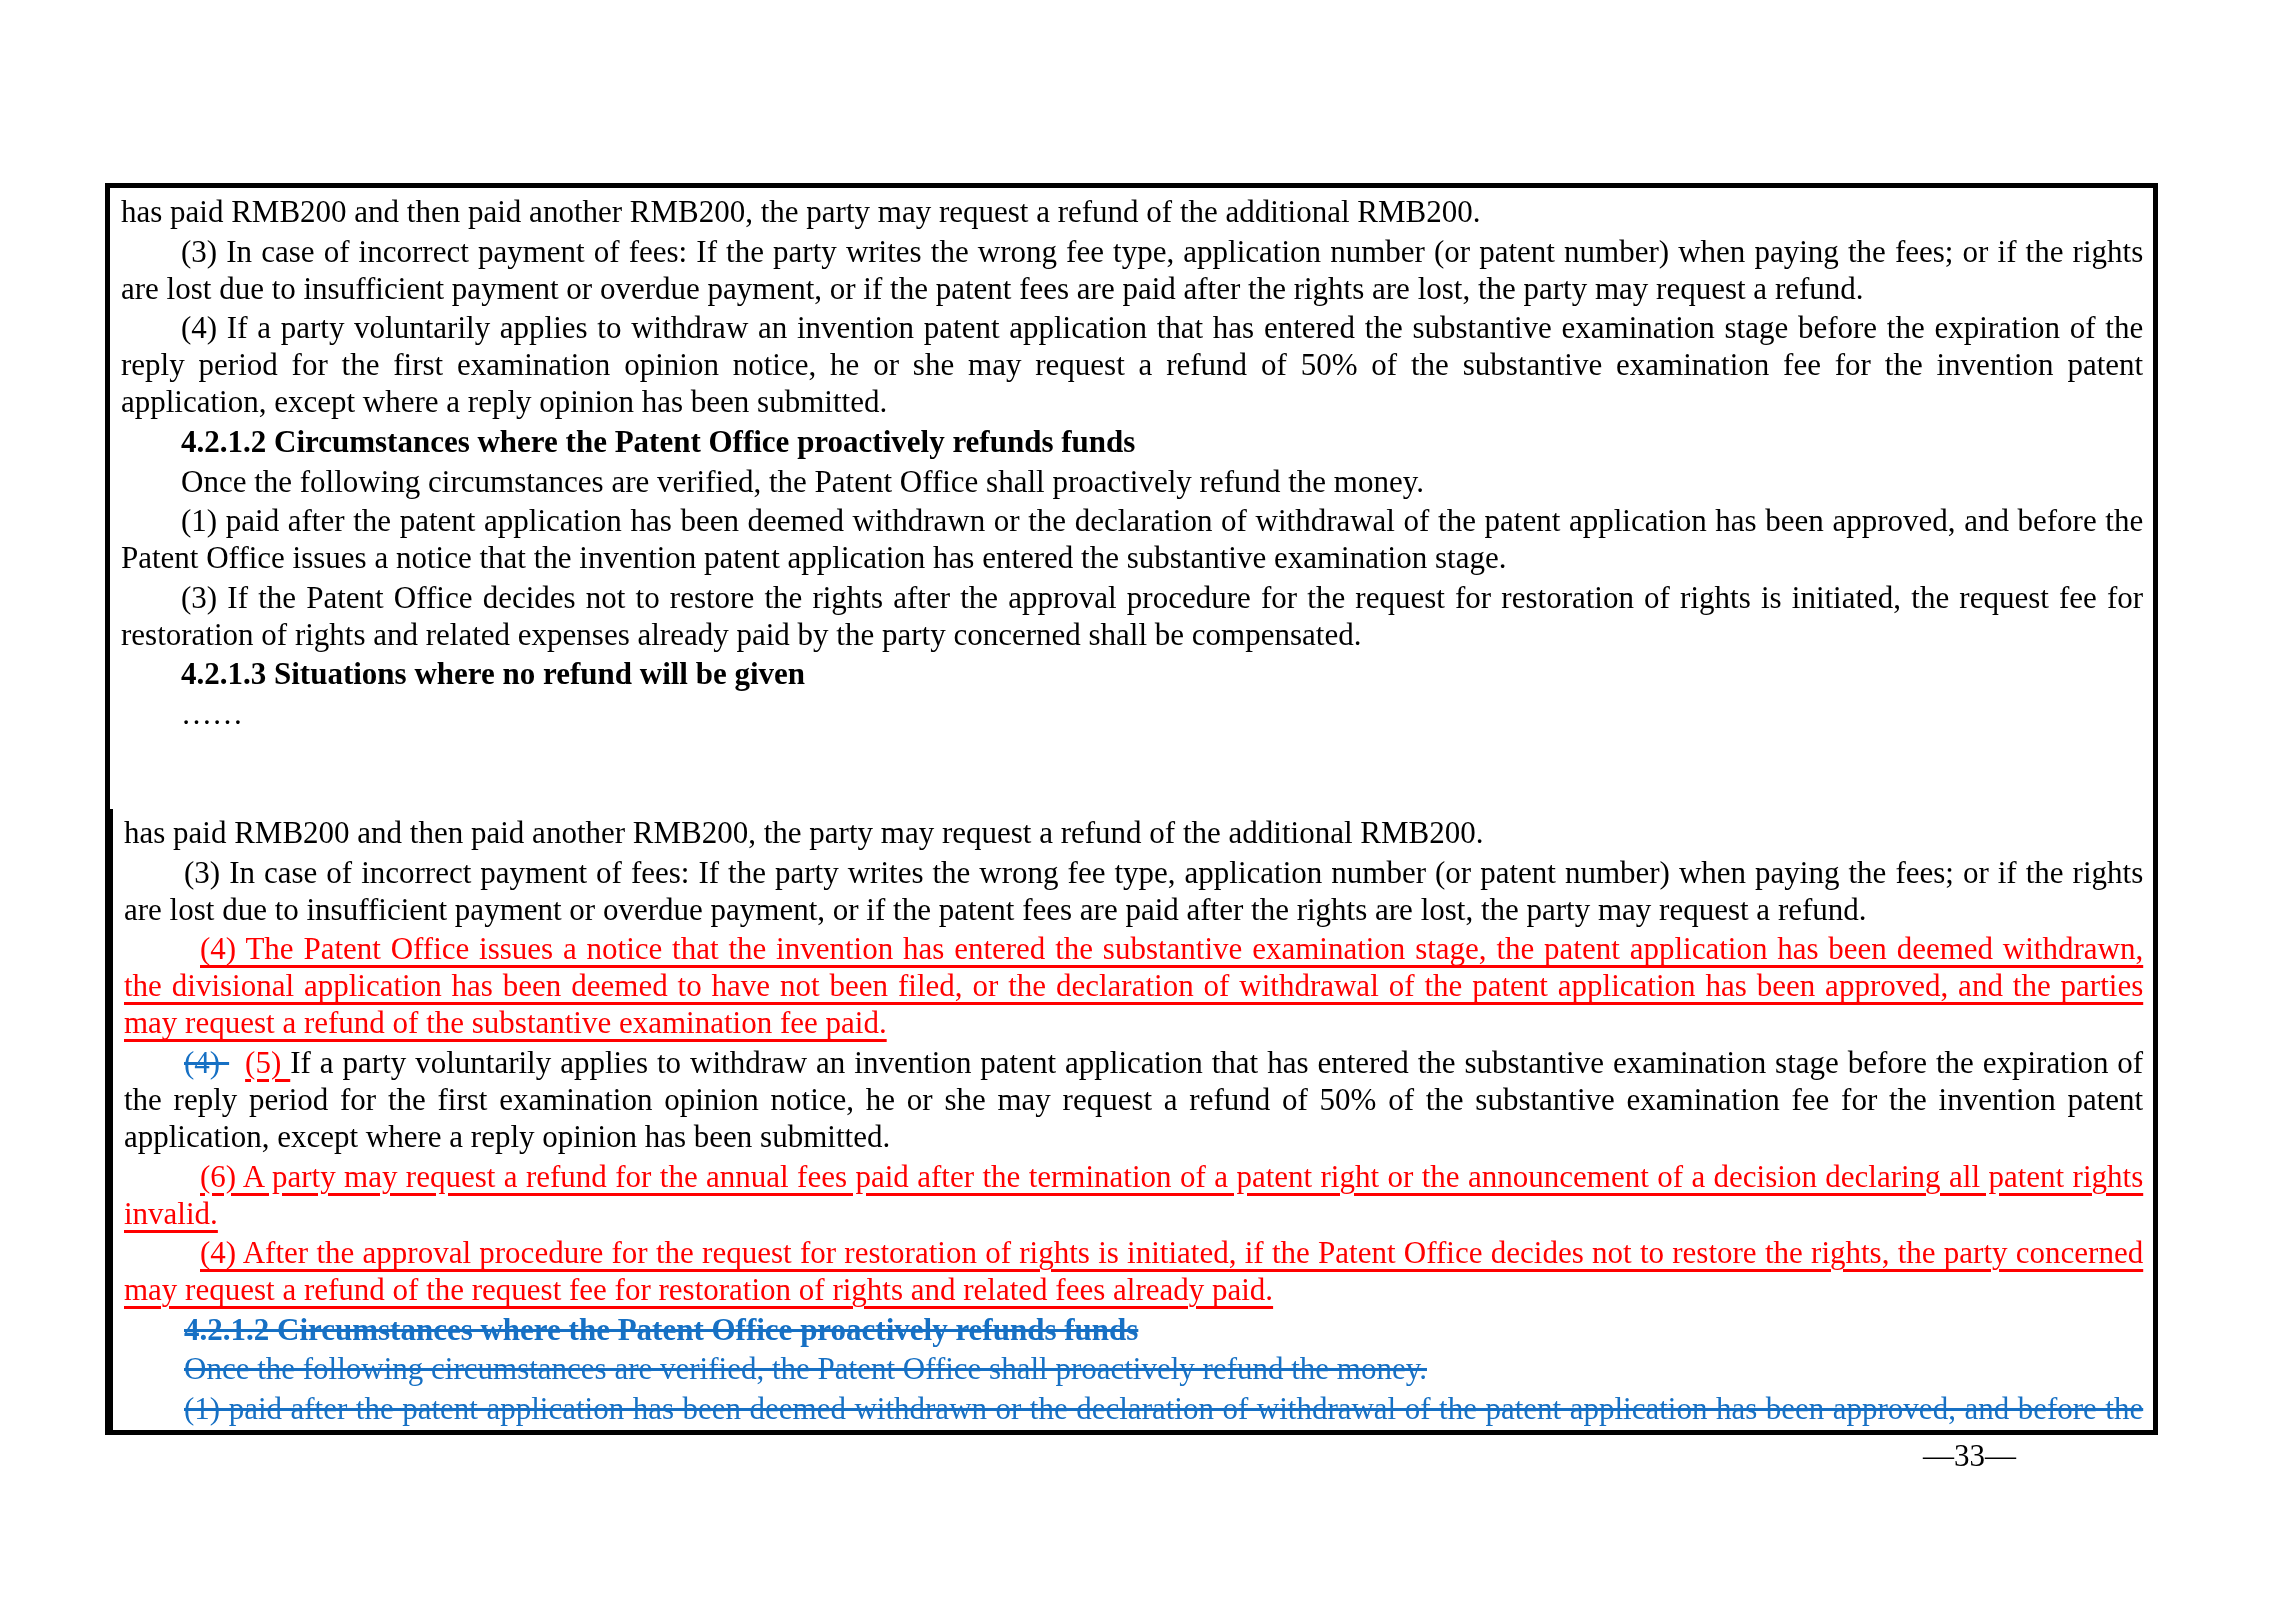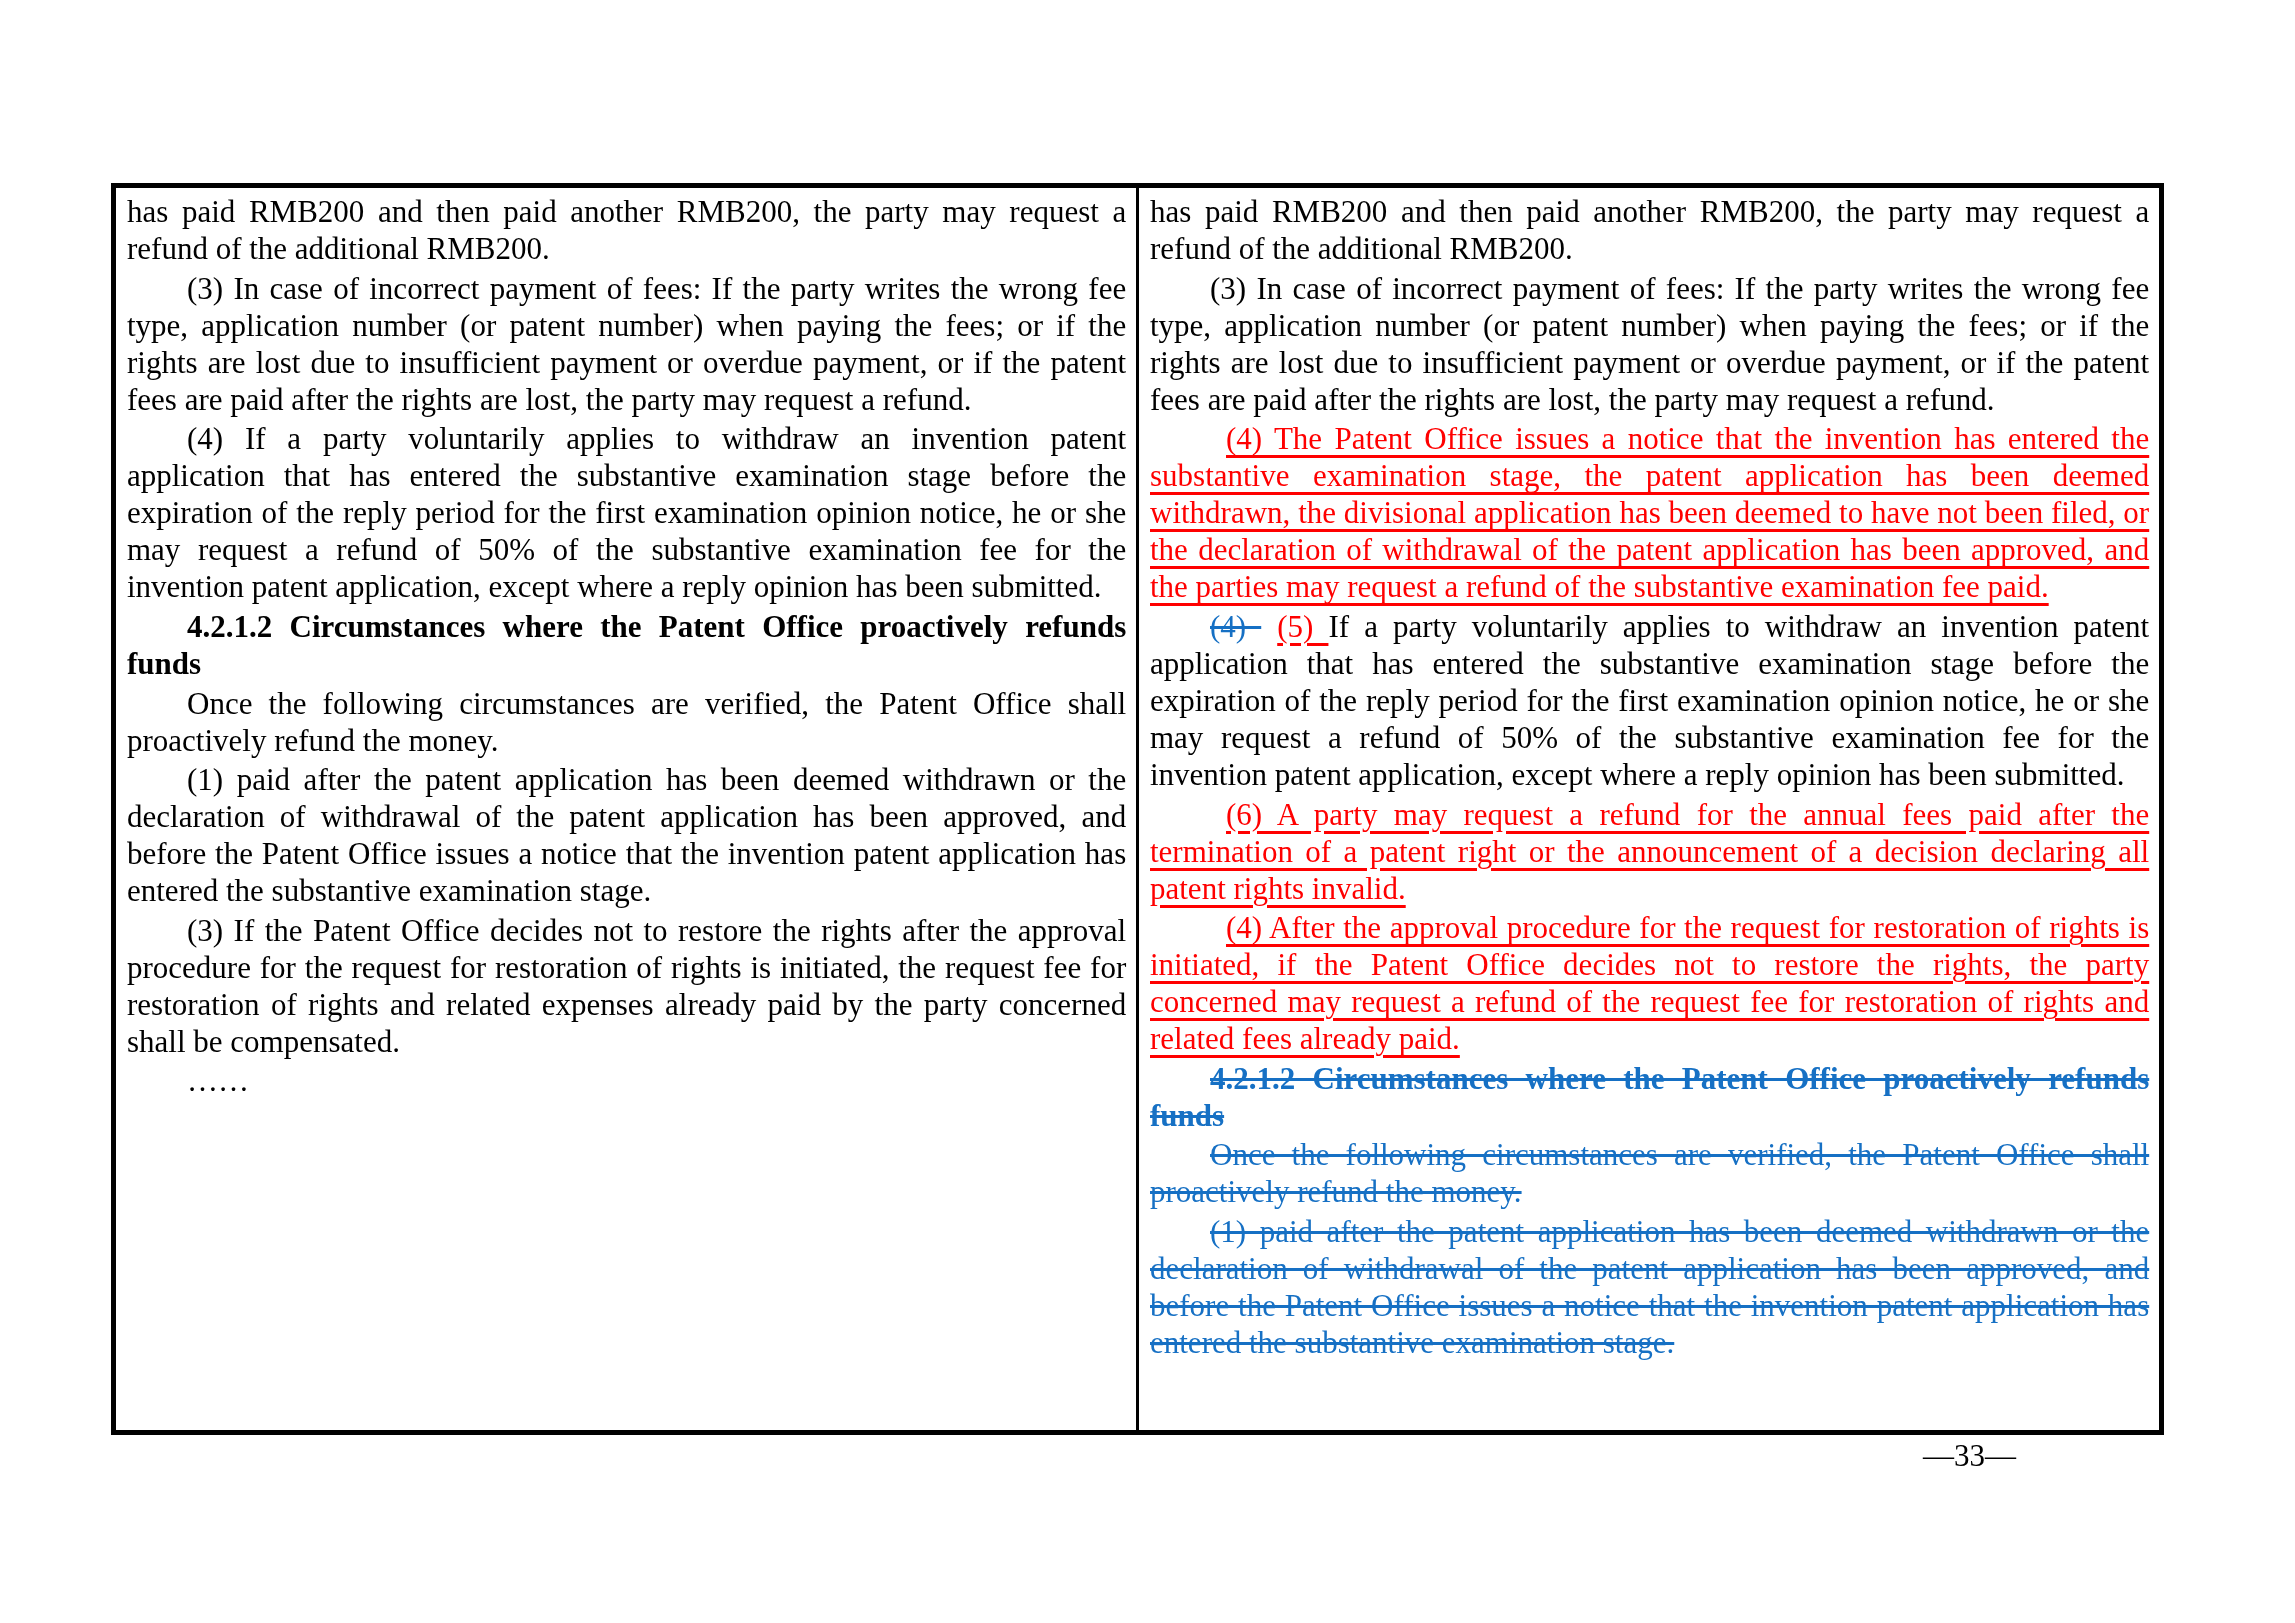--- a/index.html
+++ b/index.html
@@ -11,28 +11,28 @@
     position: relative;
     width: 2295px;
     height: 1623px;
     background: #ffffff;
     overflow: hidden;
     font-family: "Liberation Serif", "DejaVu Serif", serif;
     color: #000000;
   }
   .compare-table {
     position: absolute;
-    left: 111px;
+    left: 105px;
     top: 183px;
     width: 2053px;
     height: 1252px;
     border: 5.2px solid #000000;
     box-sizing: border-box;
     display: flex;
-    flex-direction: row;
+    flex-direction: column;
     background: #ffffff;
   }
   .cell {
     flex: 1 1 0;
     box-sizing: border-box;
     padding: 5.2px 9.8px 6.5px 11px;
     overflow: hidden;
     font-size: 31px;
     line-height: 37px;
     text-align: justify;
@@ -85,20 +85,21 @@
 
   <div class="compare-table">
     <div class="cell left">
         <p class="para no-indent"><span class="seg-normal">has paid RMB200 and then paid another RMB200, the party may request a refund of the additional RMB200.</span></p>
         <p class="para"><span class="seg-normal">(3) In case of incorrect payment of fees: If the party writes the wrong fee type, application number (or patent number) when paying the fees; or if the rights are lost due to insufficient payment or overdue payment, or if the patent fees are paid after the rights are lost, the party may request a refund.</span></p>
         <p class="para"><span class="seg-normal">(4) If a party voluntarily applies to withdraw an invention patent application that has entered the substantive examination stage before the expiration of the reply period for the first examination opinion notice, he or she may request a refund of 50% of the substantive examination fee for the invention patent application, except where a reply opinion has been submitted.</span></p>
         <p class="para"><span class="seg-bold">4.2.1.2 Circumstances where the Patent Office proactively refunds funds</span></p>
         <p class="para"><span class="seg-normal">Once the following circumstances are verified, the Patent Office shall proactively refund the money.</span></p>
         <p class="para"><span class="seg-normal">(1) paid after the patent application has been deemed withdrawn or the declaration of withdrawal of the patent application has been approved, and before the Patent Office issues a notice that the invention patent application has entered the substantive examination stage.</span></p>
         <p class="para"><span class="seg-normal">(3) If the Patent Office decides not to restore the rights after the approval procedure for the request for restoration of rights is initiated, the request fee for restoration of rights and related expenses already paid by the party concerned shall be compensated.</span></p>
+        <p class="para"><span class="seg-bold">4.2.1.3 Situations where no refund will be given</span></p>
         <p class="para"><span class="seg-normal">……</span></p>
       </div>
     <div class="cell right">
         <p class="para no-indent"><span class="seg-normal">has paid RMB200 and then paid another RMB200, the party may request a refund of the additional RMB200.</span></p>
         <p class="para"><span class="seg-normal">(3) In case of incorrect payment of fees: If the party writes the wrong fee type, application number (or patent number) when paying the fees; or if the rights are lost due to insufficient payment or overdue payment, or if the patent fees are paid after the rights are lost, the party may request a refund.</span></p>
         <p class="para"><span class="seg-ins">(4) The Patent Office issues a notice that the invention has entered the substantive examination stage, the patent application has been deemed withdrawn, the divisional application has been deemed to have not been filed, or the declaration of withdrawal of the patent application has been approved, and the parties may request a refund of the substantive examination fee paid.</span></p>
         <p class="para"><span class="seg-del">(4) </span><span class="seg-ins">(5) </span><span class="seg-normal">If a party voluntarily applies to withdraw an invention patent application that has entered the substantive examination stage before the expiration of the reply period for the first examination opinion notice, he or she may request a refund of 50% of the substantive examination fee for the invention patent application, except where a reply opinion has been submitted.</span></p>
         <p class="para"><span class="seg-ins">(6) A party may request a refund for the annual fees paid after the termination of a patent right or the announcement of a decision declaring all patent rights invalid.</span></p>
         <p class="para"><span class="seg-ins">(4) After the approval procedure for the request for restoration of rights is initiated, if the Patent Office decides not to restore the rights, the party concerned may request a refund of the request fee for restoration of rights and related fees already paid.</span></p>
         <p class="para"><span class="seg-del-bold">4.2.1.2 Circumstances where the Patent Office proactively refunds funds</span></p>

